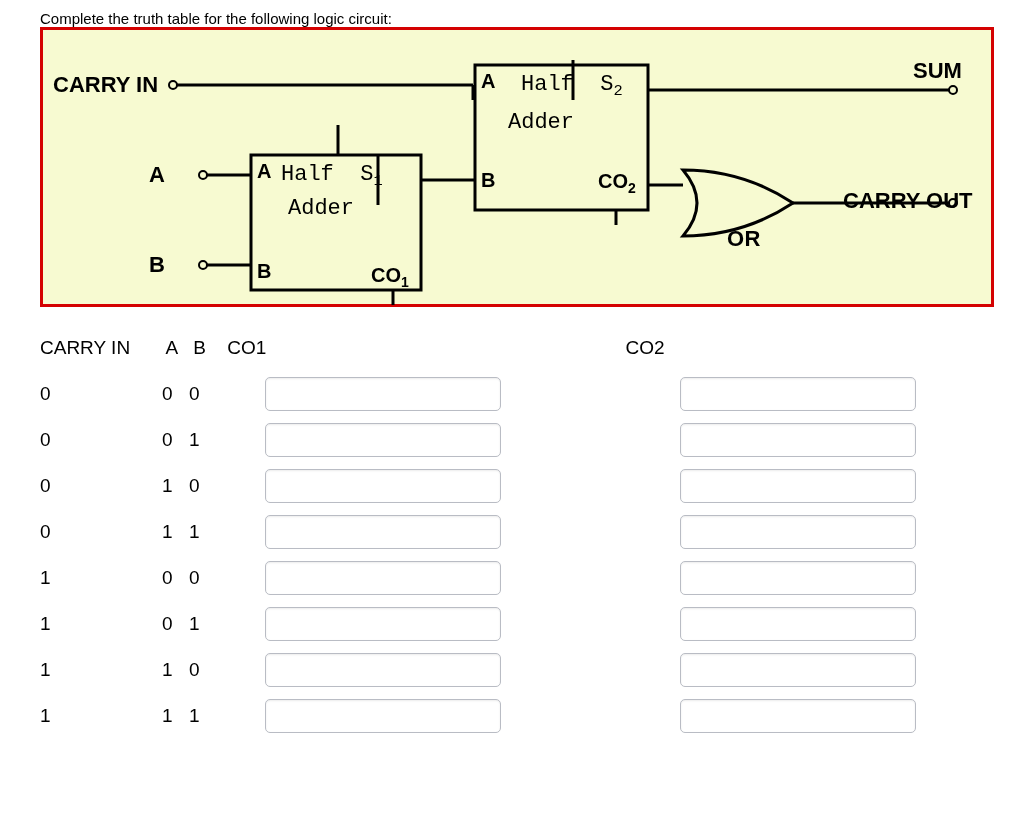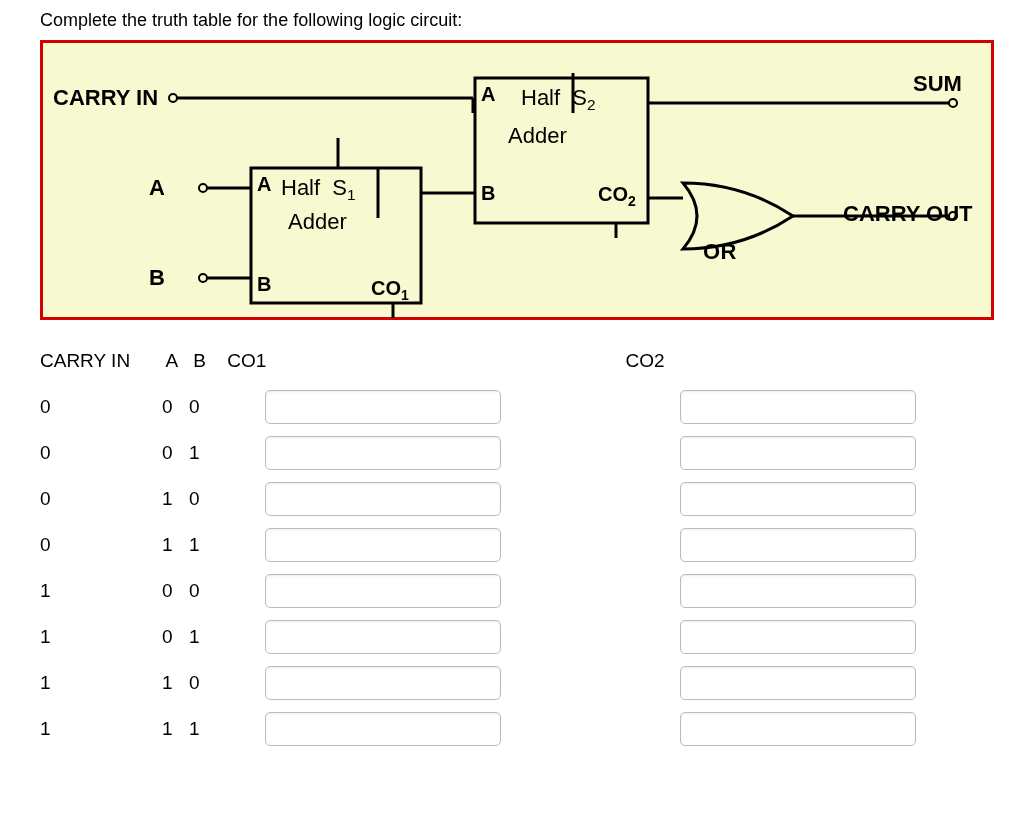--- a/index.html
+++ b/index.html
@@ -9,22 +9,22 @@
     color: #000;
     background: #fff;
     font-size: 18px;
   }
   .page {
     width: 1024px;
     box-sizing: border-box;
     padding: 10px 40px 30px 40px;
   }
   .prompt {
-    font-size: 18px;
-    margin-bottom: 9px;
+    font-size: 15px;
+    margin-bottom: 0;
   }
 
   
   .circuit {
     position: relative;
     width: 954px;
     height: 280px;
     border: 3px solid #d40101;
     box-sizing: border-box;
     background: #f7fad1;
@@ -45,21 +45,21 @@
   }
   .circuit .lbl {
     position: absolute;
     font-family: Arial, sans-serif;
     font-weight: 700;
     white-space: nowrap;
   }
   .circuit .lbl.big { font-size: 22px; }
   .circuit .lbl.mid { font-size: 22px; letter-spacing: 0.5px;}
   .circuit .lbl.port { font-size: 20px; font-weight: 700;}
-  .circuit .lbl.haf { font-size: 22px; font-weight: 400;}
+  .circuit .lbl.haf { font-size: 22px; font-weight: 400; font-family: Liberation Mono, monospace;}
   .circuit sub { font-size: 0.7em; }
 
   
   .ttable {
     display: block;
     font-size: 19px;
     width: 100%;
   }
   .throw {
     display: flex;
@@ -168,21 +168,21 @@
       <span class="lbl port" style="left:438px; top:40px;">A</span>
       <span class="lbl port" style="left:438px; top:139px;">B</span>
       <span class="lbl haf" style="left:478px; top:42px;">
         <span>Half</span>&nbsp;&nbsp;<span>S</span><sub>2</sub>
       </span>
       <span class="lbl haf" style="left:465px; top:80px;">Adder</span>
       <span class="lbl port" style="left:555px; top:140px;">
         <span>CO</span><sub>2</sub>
       </span>
 
-      <span class="lbl mid" style="left:660px; top:196px;">OR</span>
+      <span class="lbl mid" style="left:684px; top:196px;">OR</span>
       <span class="lbl big" style="left:870px; top:28px;">SUM</span>
       <span class="lbl big" style="left:800px; top:158px;">CARRY OUT</span>
     </div>
   </div>
 
   <div class="ttable">
     <div class="throw hdr">
       <span class="cin-col">CARRY IN</span>
       <span class="a-col">A</span>
       <span class="b-col">B</span>

